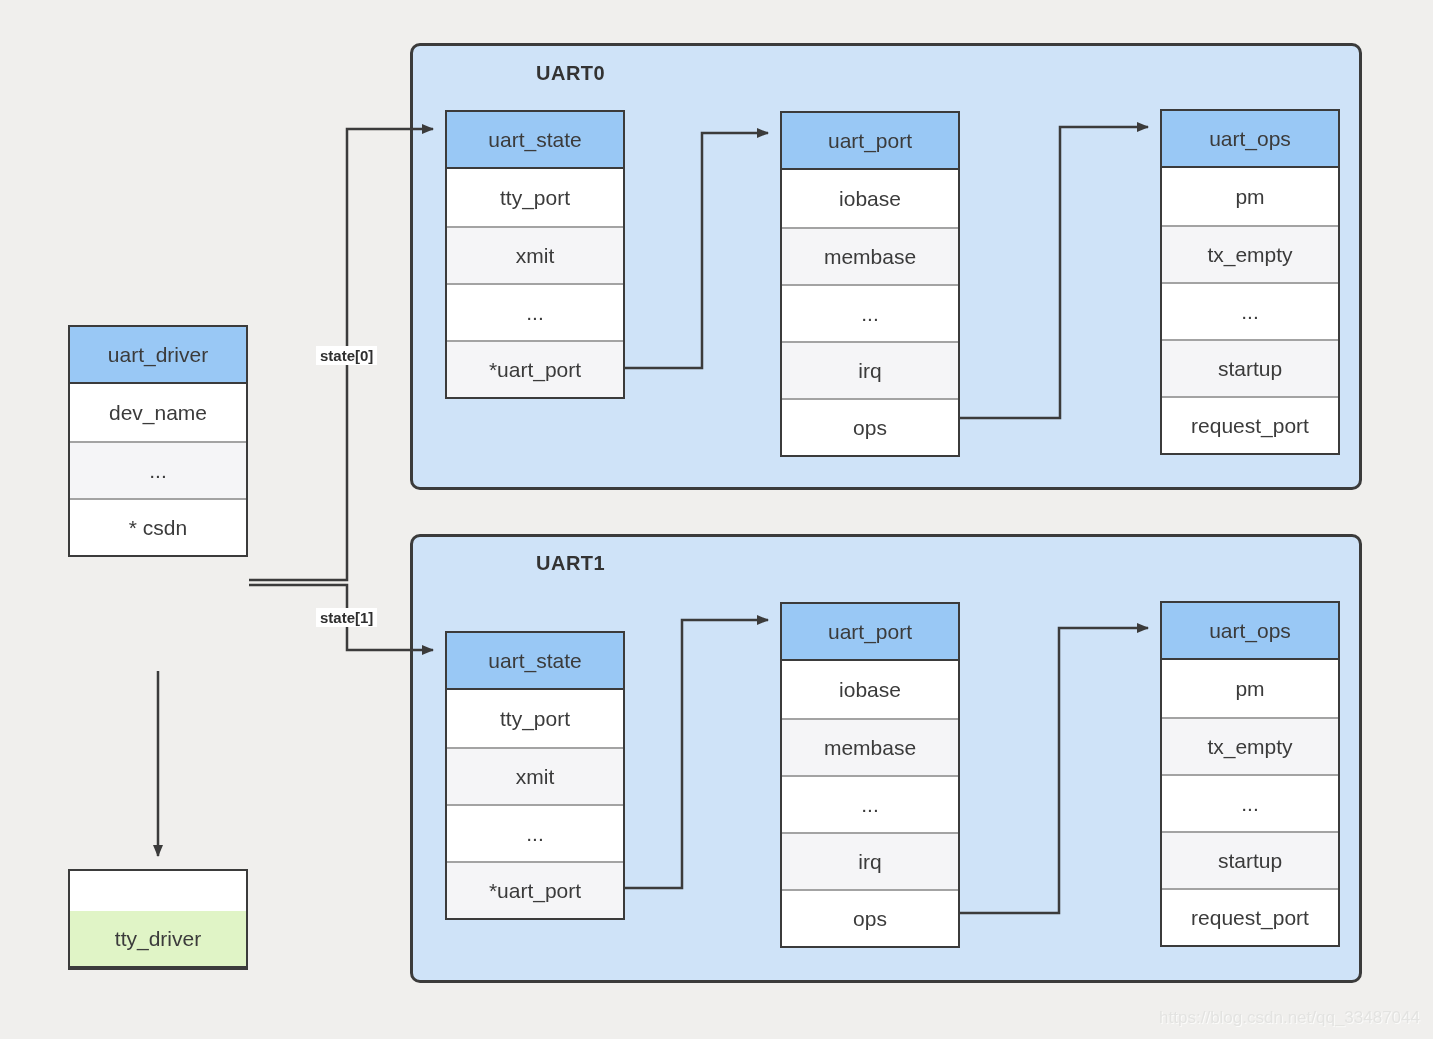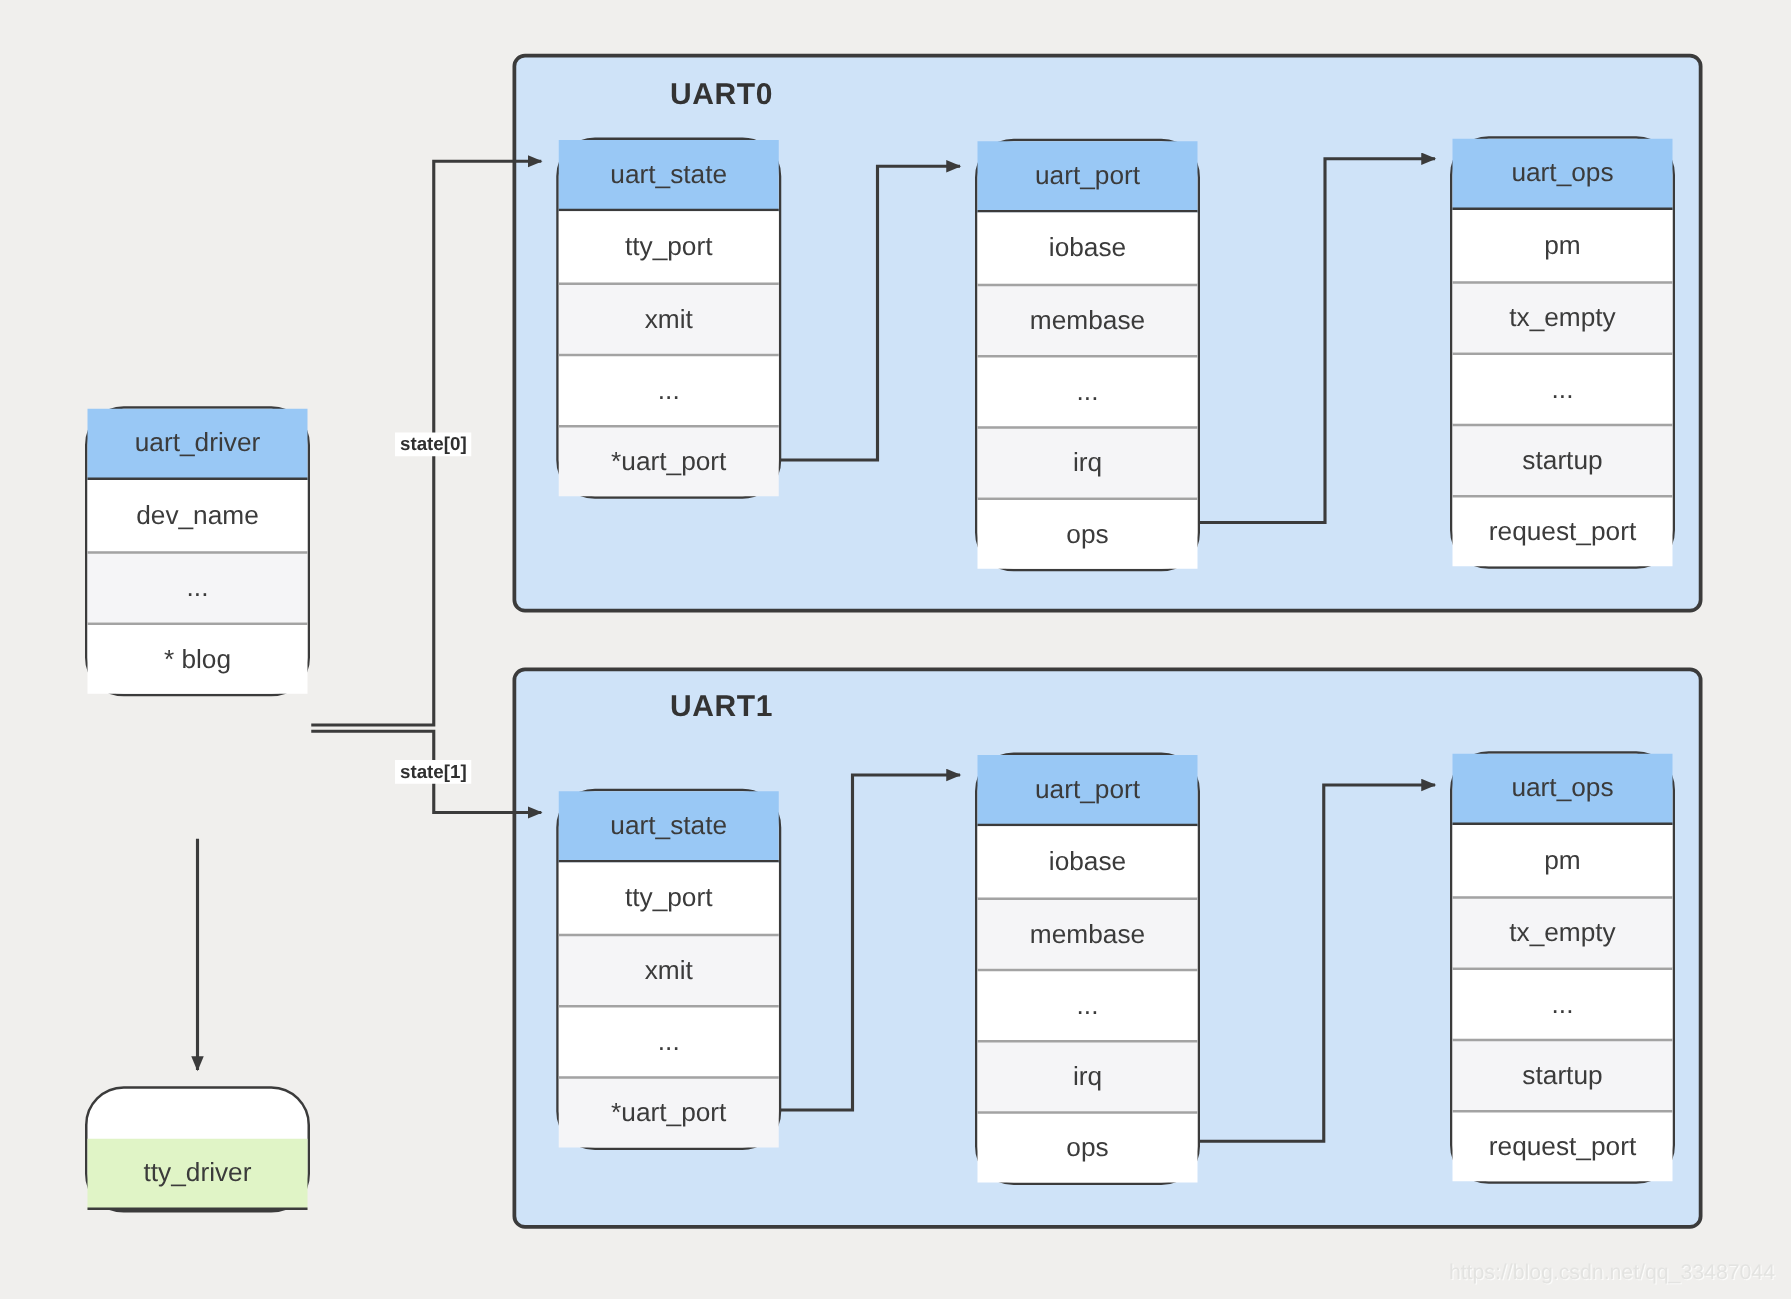--- a/index.html
+++ b/index.html
@@ -8,21 +8,21 @@
     background:#f0efed;overflow:hidden;
     font-family:"Liberation Sans","DejaVu Sans",sans-serif;
     color:#3b3b3b;
   }
   
   .container{
     position:absolute;background:#cfe3f8;border:3px solid #3b3b3b;border-radius:10px;
     box-sizing:border-box;
   }
   .container-title{
-    position:absolute;font-size:24px;font-weight:bold;color:#333;letter-spacing:0.5px;
+    position:absolute;font-size:20px;font-weight:bold;color:#333;letter-spacing:0.5px;
   }
   
   .struct{
     position:absolute;width:180px;background:#ffffff;border:2px solid #3b3b3b;
     box-sizing:border-box;
   }
   .s-header{
     height:57px;display:flex;align-items:center;justify-content:center;
     font-size:21px;background:#99c8f5;border-bottom:2px solid #3b3b3b;box-sizing:border-box;
   }
@@ -30,21 +30,21 @@
   .s-row{
     height:57px;display:flex;align-items:center;justify-content:center;
     font-size:21px;background:#ffffff;box-sizing:border-box;
   }
   .s-row + .s-row{border-top:2px solid #a3a3a3;}
   .s-row:nth-child(odd){background:#f5f5f7;}
   
   svg.connectors{position:absolute;left:0;top:0;z-index:3;pointer-events:none;}
   .container{z-index:1;}
   .container-title{z-index:2;}
-  .struct{z-index:4;border-radius:31px;}
+  .struct{z-index:4;}
   .edge-label{
     position:absolute;z-index:5;background:#ffffff;padding:1px 4px;
     font-size:15px;font-weight:600;color:#2f2f2f;
   }
   .watermark{
     position:absolute;right:13px;top:1008px;font-size:17px;color:#e3e3e1;z-index:6;
     text-shadow:1px 1px 0 #fbfbfa;
   }
 </style>
 </head>
@@ -77,21 +77,21 @@
 
     <path d="M958,913 H1059 V628 H1148" fill="none" stroke="#3b3b3b" stroke-width="2.5" marker-end="url(#arrow)"></path>
 
     <path d="M158,671 V856" fill="none" stroke="#3b3b3b" stroke-width="2.5" marker-end="url(#arrow)"></path>
   </svg>
 
   <div class="struct" style="left:68px;top:325px;">
     <div class="s-header">uart_driver</div>
     <div class="s-row">dev_name</div>
     <div class="s-row">...</div>
-    <div class="s-row">* blog</div>
+    <div class="s-row">* csdn</div>
   </div>
 
   <div class="struct" style="left:68px;top:869px;">
     <div class="s-header green">tty_driver</div>
   </div>
 
   <div class="struct" style="left:445px;top:110px;">
     <div class="s-header">uart_state</div>
     <div class="s-row">tty_port</div>
     <div class="s-row">xmit</div>

